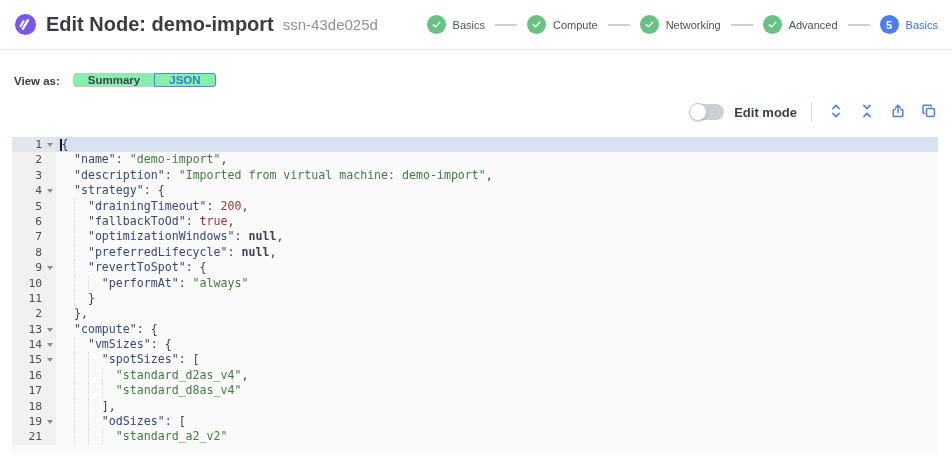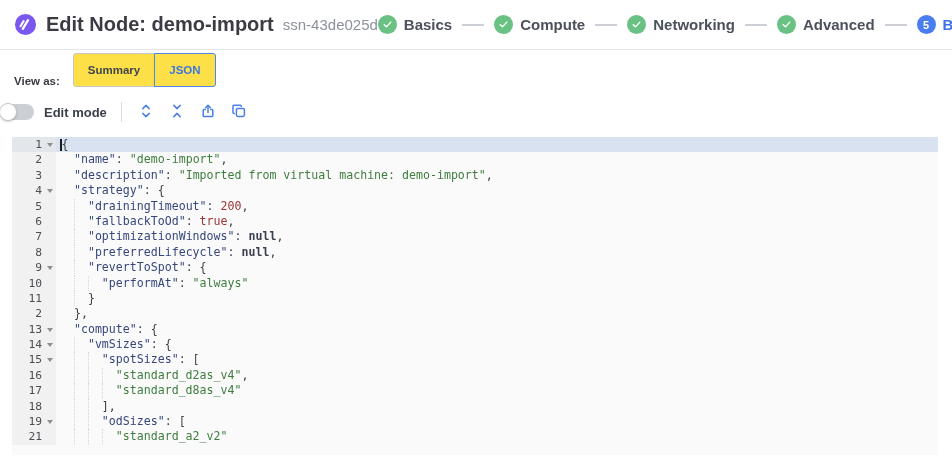--- a/index.html
+++ b/index.html
@@ -10,37 +10,37 @@
   .hdr { display:flex; align-items:center; height:50px; padding:0 14px;
          border-bottom:1px solid #e4e6e9; }
   .logo { width:23px; height:23px; margin-right:9px; flex:0 0 auto; }
   .title { font-size:20px; font-weight:bold; color:#3a3b43; margin-right:9px; white-space:nowrap; }
   .nodeid { font-size:15px; color:#8b909b; white-space:nowrap; }
   .stepper { display:flex; align-items:center; margin-left:auto; }
   .step { display:flex; align-items:center; cursor:pointer; }
   .circ { width:19px; height:19px; border-radius:50%; background:#69c183;
           display:flex; align-items:center; justify-content:center; margin-right:7px; flex:0 0 auto; }
   .circ.cur { background:#4a7df0; color:#fff; font-size:11px; font-weight:bold; }
-  .step-lbl { font-size:15px; color:#4b515c; white-space:nowrap;font-weight:bold; }
+  .step-lbl { font-size:11px; color:#4b515c; white-space:nowrap; }
   .step.cur .step-lbl { color:#3e70e8; }
   .dash { width:22px; height:2px; background:#ccd0d6; margin:0 10px; flex:0 0 auto; }
 
   
   .viewas { display:flex; align-items:flex-end; margin:15px 12px 0 14px; height:22px; }
   .viewas-label { font-size:11.5px; font-weight:bold; color:#3a3b43; margin-right:13px; }
   .seg { display:flex; }
   .seg button { font-family:"Liberation Sans",sans-serif; font-size:11.5px; font-weight:bold;
-    padding:0 14px; height:34px; background:#fde047; border:1px solid #c3c7cd; color:#3f4650;
+    padding:0 14px; height:14px; background:#86efac; border:1px solid #c3c7cd; color:#3f4650;
     cursor:pointer; position:relative; }
   .seg button:first-child { border-radius:3px 0 0 3px; }
   .seg button:last-child  { border-radius:0 3px 3px 0; margin-left:-1px; }
   .seg button.sel { border-color:#4a86e8; color:#3d76e3; z-index:1; }
 
   
-  .toolbar { display:flex; align-items:center; 
+  .toolbar { display:flex; align-items:center; justify-content:flex-end;
              margin:14px 14px 0 0; height:22px; }
   .tgl { width:34px; height:16px; border-radius:9px; background:#ccd0d5;
          position:relative; margin-right:10px; cursor:pointer; border:none; }
   .knob { position:absolute; left:-1px; top:-1px; width:18px; height:18px; border-radius:50%;
           background:#fff; border:1px solid #c2c6cb; box-shadow:0 1px 2px rgba(0,0,0,.18); }
   .tgl-label { font-size:13px; font-weight:bold; color:#3a3f49; margin-right:14px; }
   .vdiv { width:1px; height:20px; background:#dadde2; margin-right:15px; }
   .icons { display:flex; gap:13px; }
   .iconbtn { width:18px; height:18px; border:none; background:none; padding:0; cursor:pointer; }
   .iconbtn svg { width:16px; height:16px; stroke:#4a7fe8; stroke-width:1.5;

